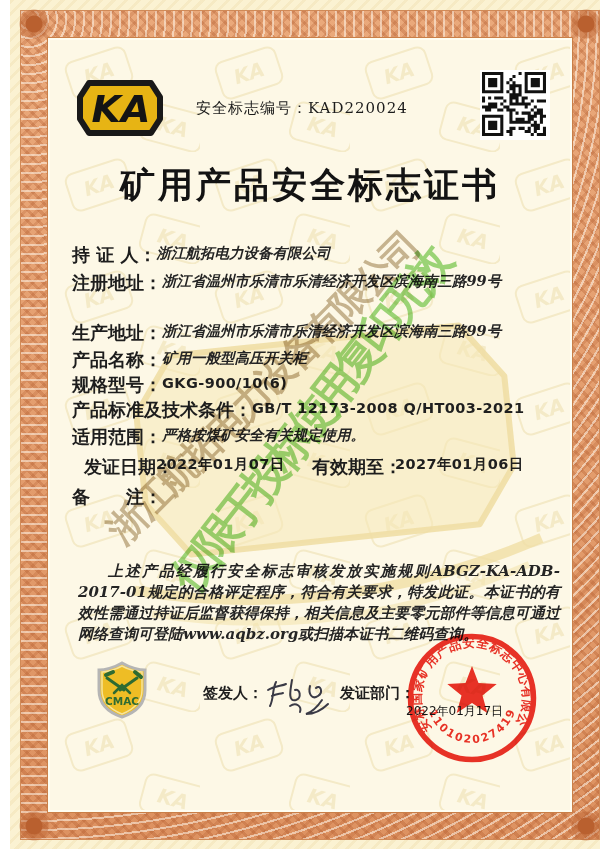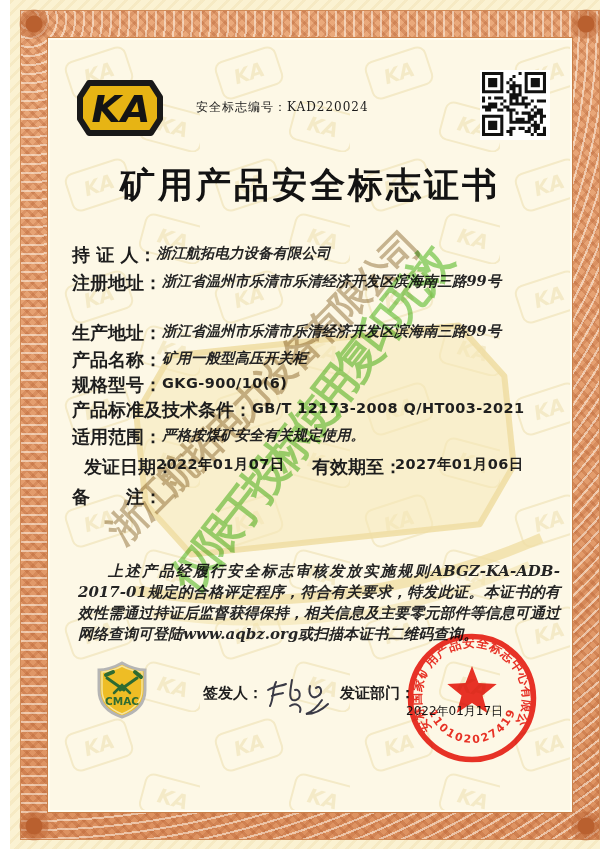--- a/index.html
+++ b/index.html
@@ -15,21 +15,21 @@
       repeating-linear-gradient(45deg, rgba(173,84,38,0.28) 0 3px, transparent 3px 8px),
       repeating-linear-gradient(-45deg, rgba(173,84,38,0.22) 0 3px, transparent 3px 8px),
       linear-gradient(#eaa97b,#dd9261);
     border:1px solid #d08a58;}
   .corner{position:absolute;width:34px;height:34px;
     background:radial-gradient(circle at 50% 50%, #b9602f 0 8px, rgba(185,96,47,0.45) 9px 14px, transparent 15px);}
   .content{position:absolute;left:38px;top:38px;width:520px;height:770px;
     background:#fdf8e6;border:2px solid #fffdf0;box-shadow:0 0 0 1px #c97f48;}
   .bgpattern{position:absolute;left:0;top:0;width:100%;height:100%;pointer-events:none;}
   .abs{position:absolute;white-space:nowrap;}
-  .cert-no{font-family:"DejaVu Serif","Liberation Serif",serif;font-size:12px;color:#1c1c1c;letter-spacing:1px;}
+  .cert-no{font-family:"DejaVu Serif","Liberation Serif",serif;font-size:15px;color:#1c1c1c;letter-spacing:1px;}
   .title{left:0;top:162px;width:600px;text-align:center;
     font-family:"DejaVu Serif","Liberation Serif",serif;font-weight:bold;
     font-size:35px;letter-spacing:3px;color:#131313;}
   .row{position:absolute;left:62px;width:480px;height:22px;}
   .lbl{display:inline-block;font-weight:bold;font-size:18px;color:#1d1d1d;min-width:84px;vertical-align:top;}
   .lbl.wide{min-width:168px;}
   .val-kai{font-family:"DejaVu Serif","Liberation Serif",serif;font-style:italic;font-weight:bold;
     font-size:14.5px;color:#242424;}
   .val-sans{font-weight:bold;font-size:14.5px;color:#1f1f1f;letter-spacing:0.4px;}
   .sub{position:absolute;top:0;}

